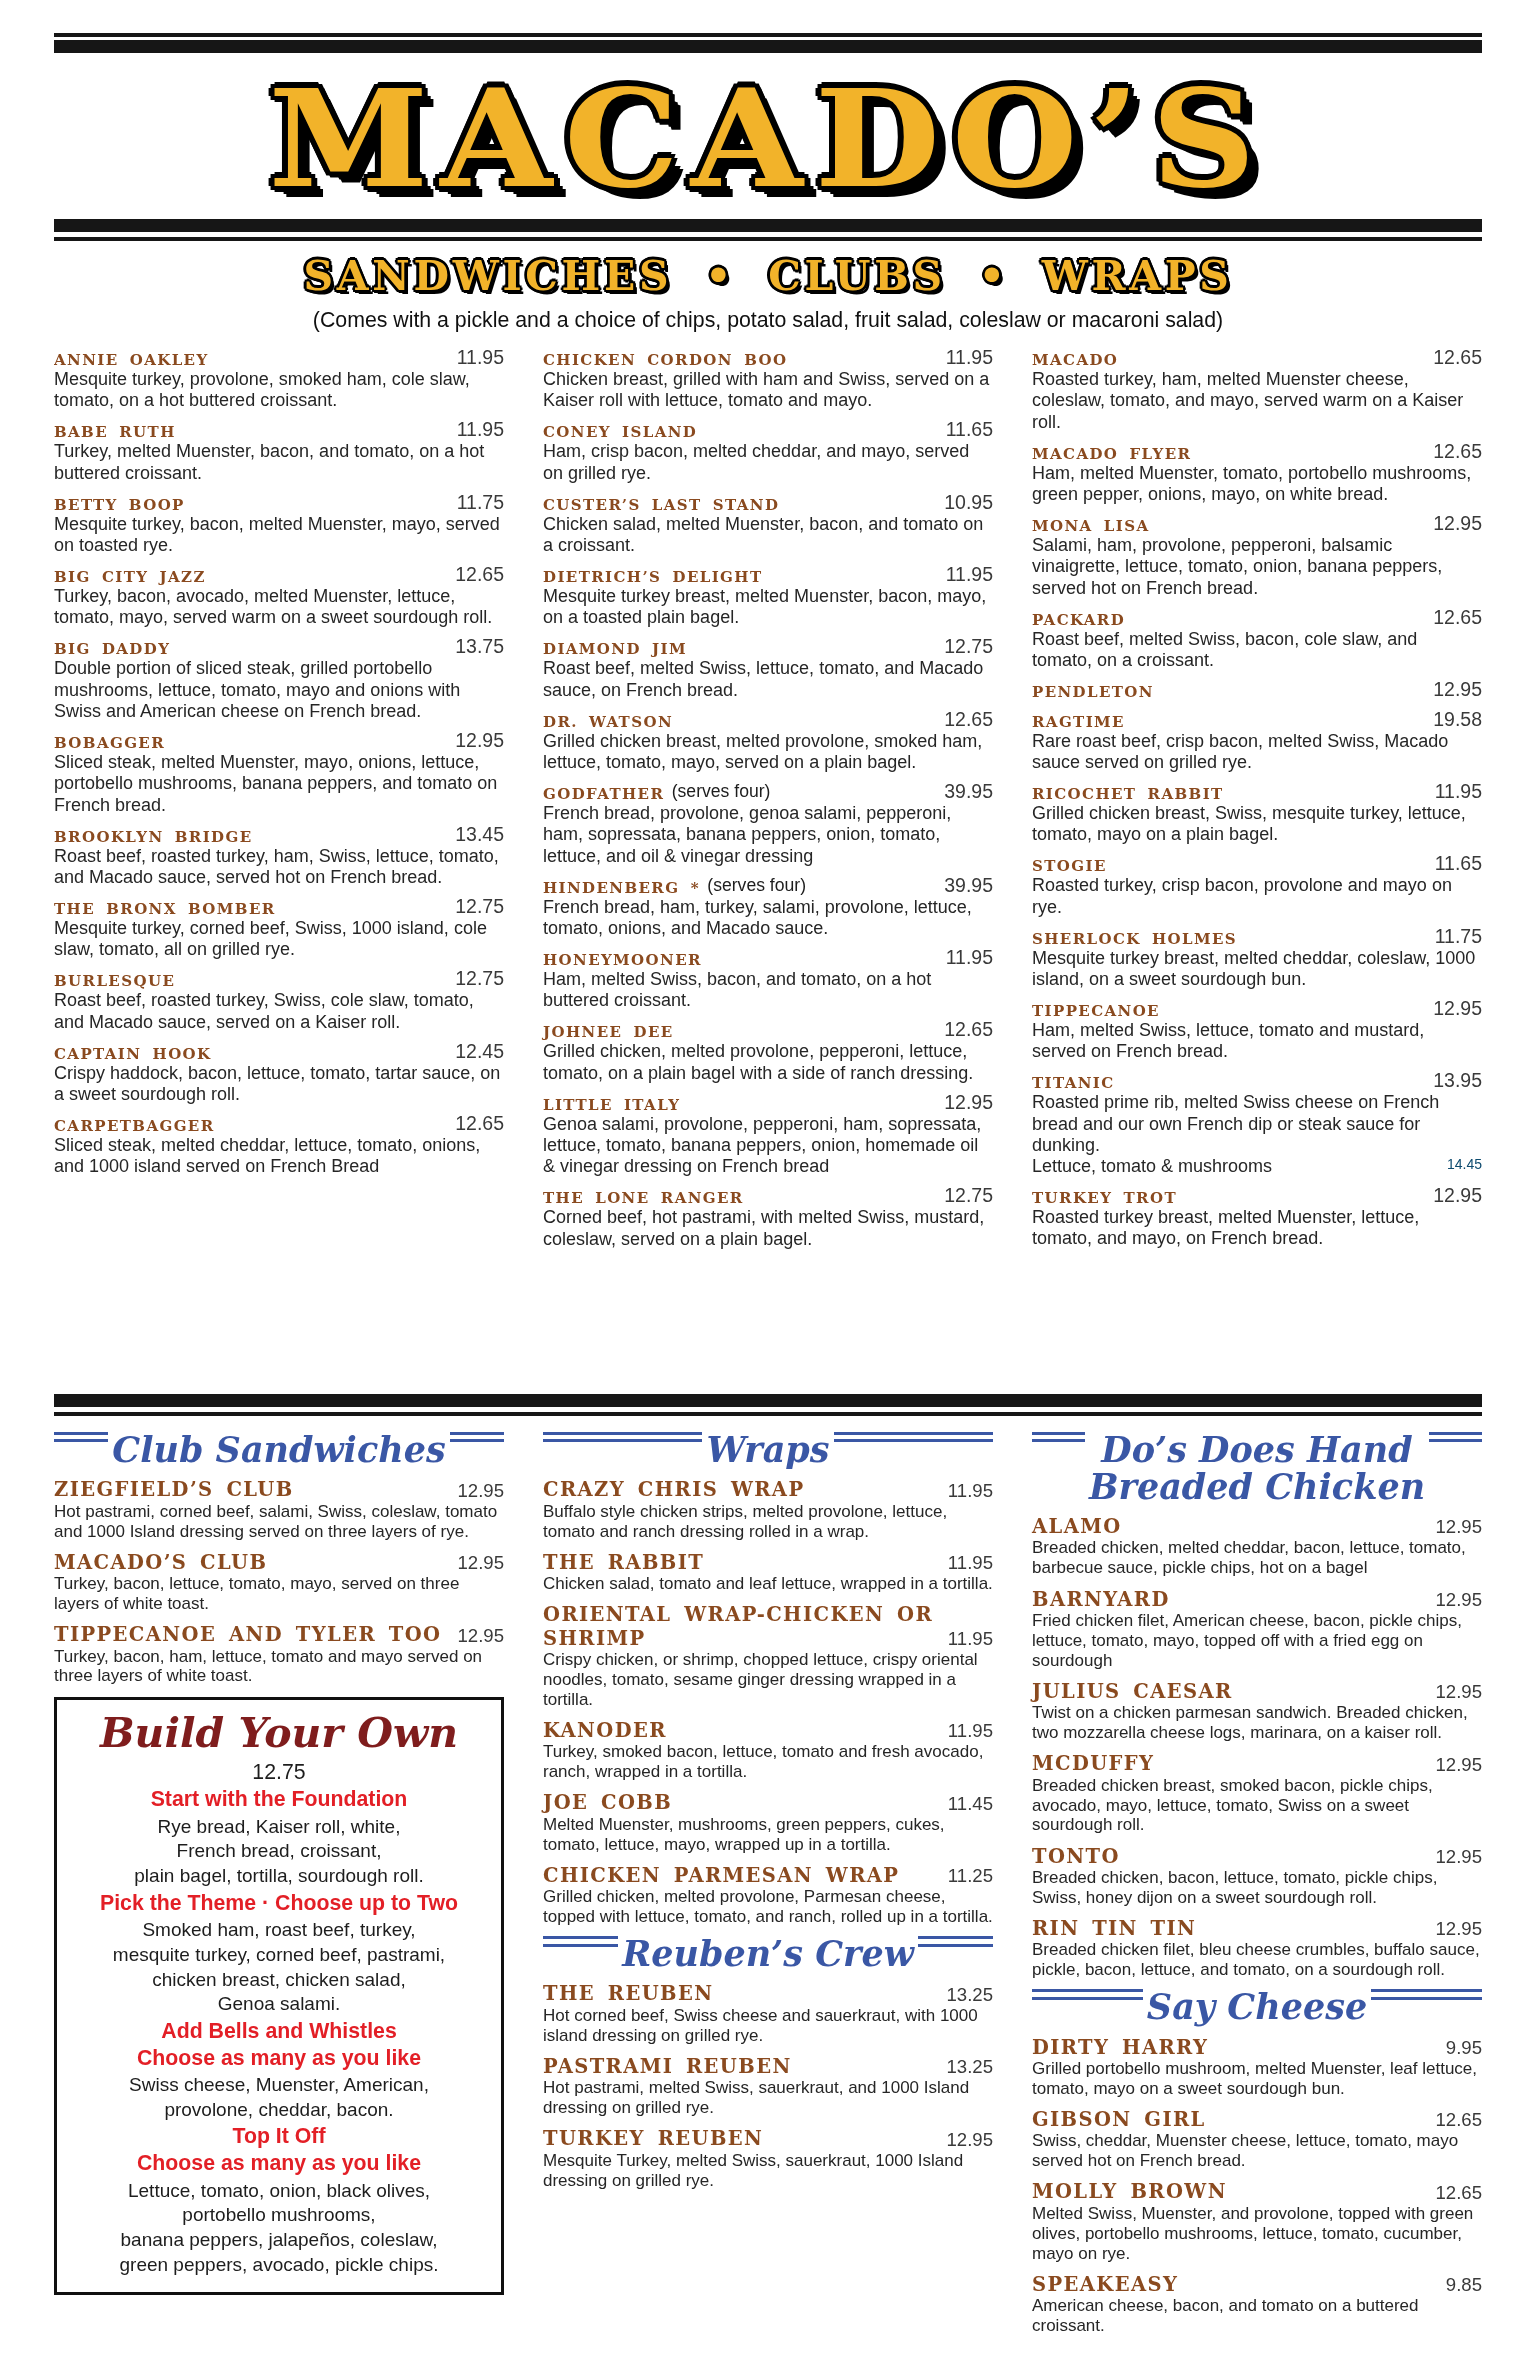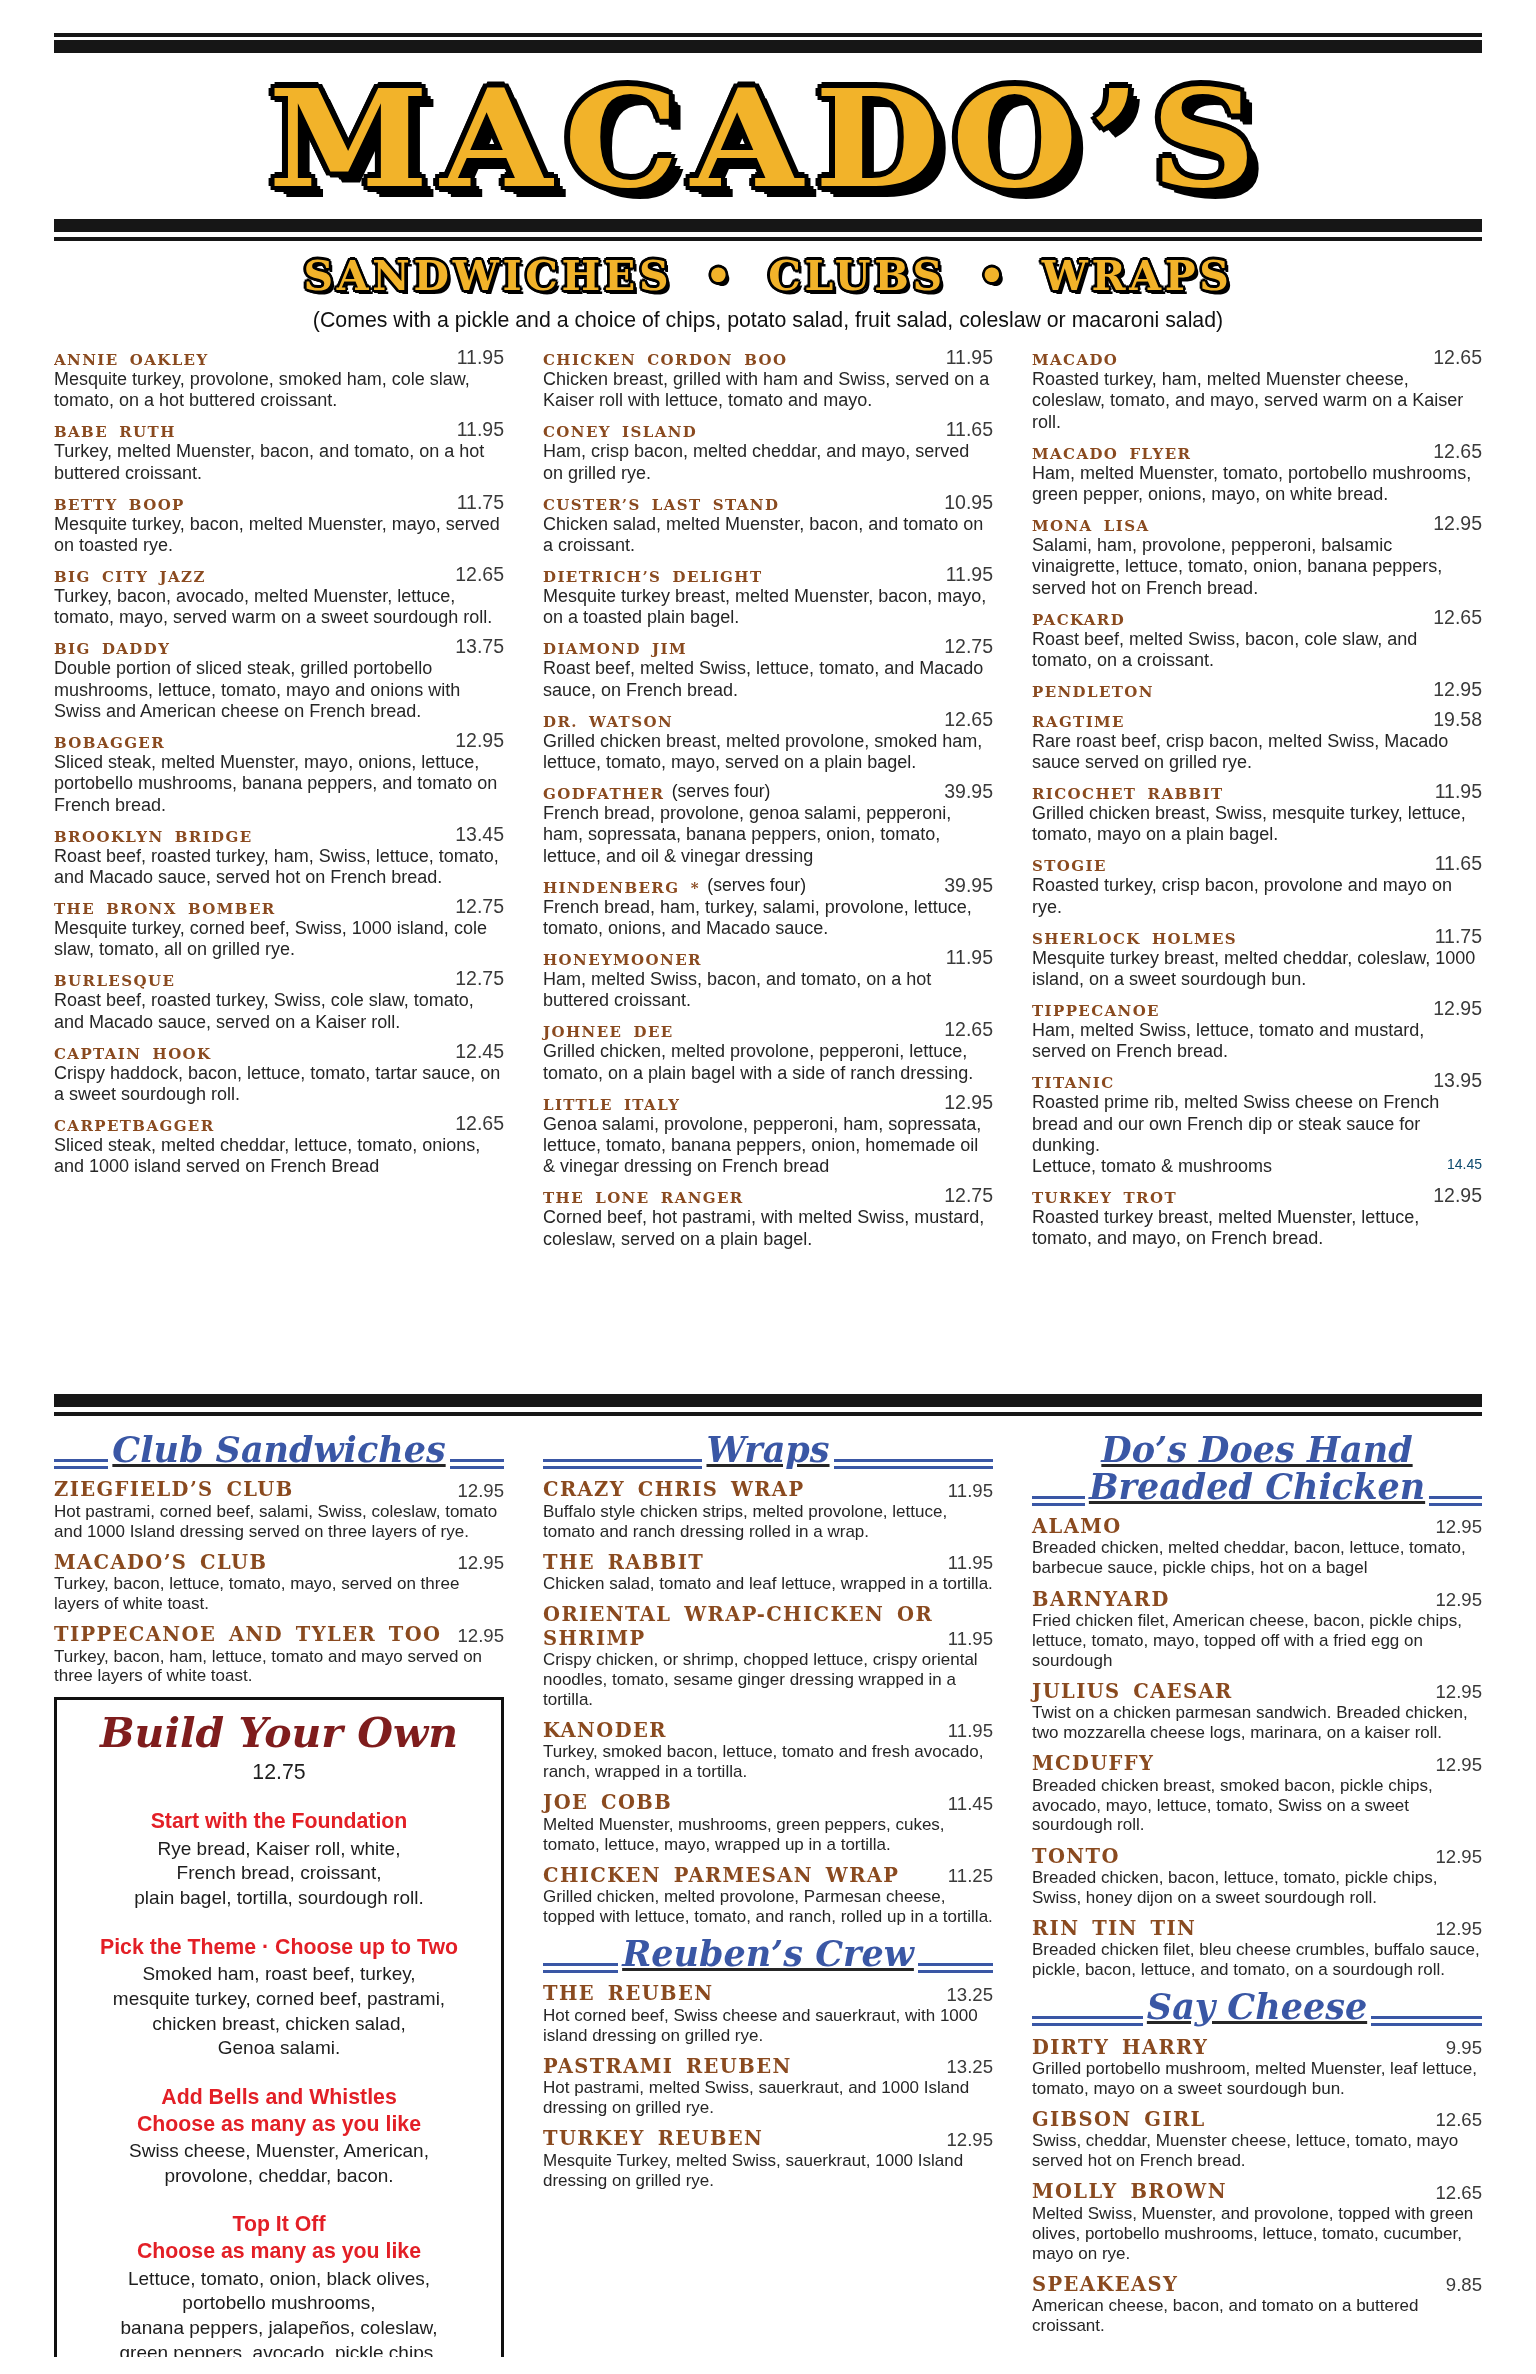--- a/index.html
+++ b/index.html
@@ -62,41 +62,41 @@
   .mi-price { margin-left:auto; padding-left:11px; font-size:19.5px; color:#3a3a3a; }
   .mi-desc { font-size:18px; line-height:1.19; color:#262626; }
   .mi-extra { display:flex; font-size:18px; color:#262626; }
   .mi-extra .x-price { margin-left:auto; padding-left:11px; font-size:14px; color:#0c4a6e; }
 
   .bottom-grid .mi { margin-bottom:9.3px; }
   .bottom-grid .mi-name { font-size:19.5px; }
   .bottom-grid .mi-desc { font-size:17px; line-height:1.17; }
   .bottom-grid .mi-price { font-size:18.6px; }
 
-  .sec-title { display:flex; align-items:flex-end; gap:4px; margin:3.7px 0 9.3px;text-decoration:underline; }
+  .sec-title { display:flex; align-items:flex-start; gap:4px; margin:3.7px 0 9.3px; }
   .sec-line {
     flex:1; height:10.2px; box-sizing:border-box;
     border-top:3.7px solid #3a57a5; border-bottom:3.7px solid #3a57a5;
   }
   .sec-text {
     font-family:"DejaVu Serif", serif; font-style:italic; font-weight:bold;
     font-size:35px; line-height:1.05; color:#3a57a5;
     text-align:center; white-space:pre-line;
   }
 
   .byo {
     border:3.7px solid #101010; margin-top:11px;
     padding:11px 18.6px 15px; text-align:center;
   }
   .byo-title {
     font-family:"DejaVu Serif", serif; font-style:italic; font-weight:bold;
     font-size:41px; color:#7f1d1d; line-height:1.1;
   }
   .byo-price { font-size:21.3px; color:#1d1d1d; margin-top:3.7px; }
-  .byo-sec { margin-top:23px; }
+  .byo-sec { margin-top:1px; }
   .byo-head {
     color:#e31f26; font-weight:bold; font-size:21.3px; line-height:1.25;
     white-space:pre-line;
   }
   .byo-body { font-size:19px; line-height:1.3; color:#1d1d1d; white-space:pre-line; margin-top:1.9px; }
 </style>
 </head>
 <body>
 
 <div class="page">

